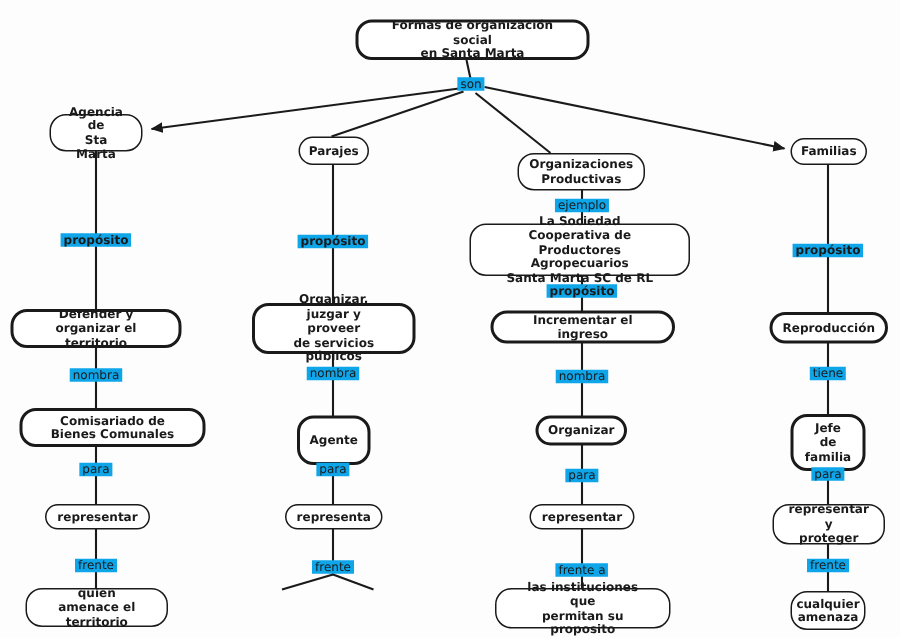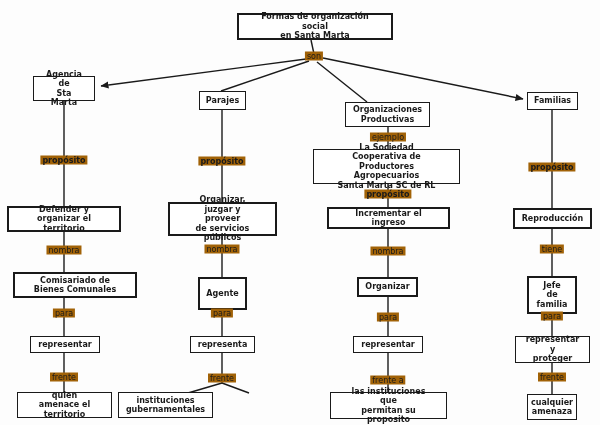--- a/index.html
+++ b/index.html
@@ -12,33 +12,33 @@
     width:600px;height:425px;
     background:#fdfdfd;
     overflow:hidden;
   }
   svg.wires{position:absolute;left:0;top:0;z-index:1;}
   .node{
     position:absolute;z-index:2;
     box-sizing:border-box;
     background:#ffffff;
     border:1.5px solid #1a1a1a;
-    border-radius:0;
+    border-radius:11px;
     display:flex;align-items:center;justify-content:center;
     text-align:center;
     font-size:8px;font-weight:bold;color:#1a1a1a;
     line-height:1.18;
     white-space:pre-line;
     padding:1px 17px;
   }
   .node.thick{border-width:2.2px;}
   .lbl{
     position:absolute;z-index:3;
     transform:translate(-50%,-50%);
-    background:#a16207;
+    background:#0ea5e9;
     padding:0 2px;
     font-size:8px;color:#1a1a1a;
     white-space:nowrap;
   }
   .lbl.bold{font-weight:bold;}
 </style>
 </head>
 <body>
 
 <div class="canvas">
@@ -80,22 +80,20 @@
 Bienes Comunales</div>
   <div class="node" style="left:30px;top:336px;width:70px;height:17px">representar</div>
   <div class="node" style="left:17px;top:392px;width:95px;height:26px">quien amenace el
 territorio</div>
 
   <div class="node thick" style="left:168px;top:202px;width:109px;height:34px">Organizar,
 juzgar y proveer
 de servicios públicos</div>
   <div class="node thick" style="left:198px;top:277px;width:49px;height:33px">Agente</div>
   <div class="node" style="left:190px;top:336px;width:65px;height:17px">representa</div>
-  <div class="node" style="left:118px;top:392px;width:95px;height:26px">instituciones
-gubernamentales</div>
 
   <div class="node" style="left:313px;top:149px;width:147px;height:35px">La Sociedad Cooperativa de
 Productores Agropecuarios
 Santa Marta SC de RL</div>
   <div class="node thick" style="left:327px;top:207px;width:123px;height:22px">Incrementar el ingreso</div>
   <div class="node thick" style="left:357px;top:277px;width:61px;height:20px">Organizar</div>
   <div class="node" style="left:353px;top:336px;width:70px;height:17px">representar</div>
   <div class="node" style="left:330px;top:392px;width:117px;height:27px">las instituciones que
 permitan su proposito</div>
 

